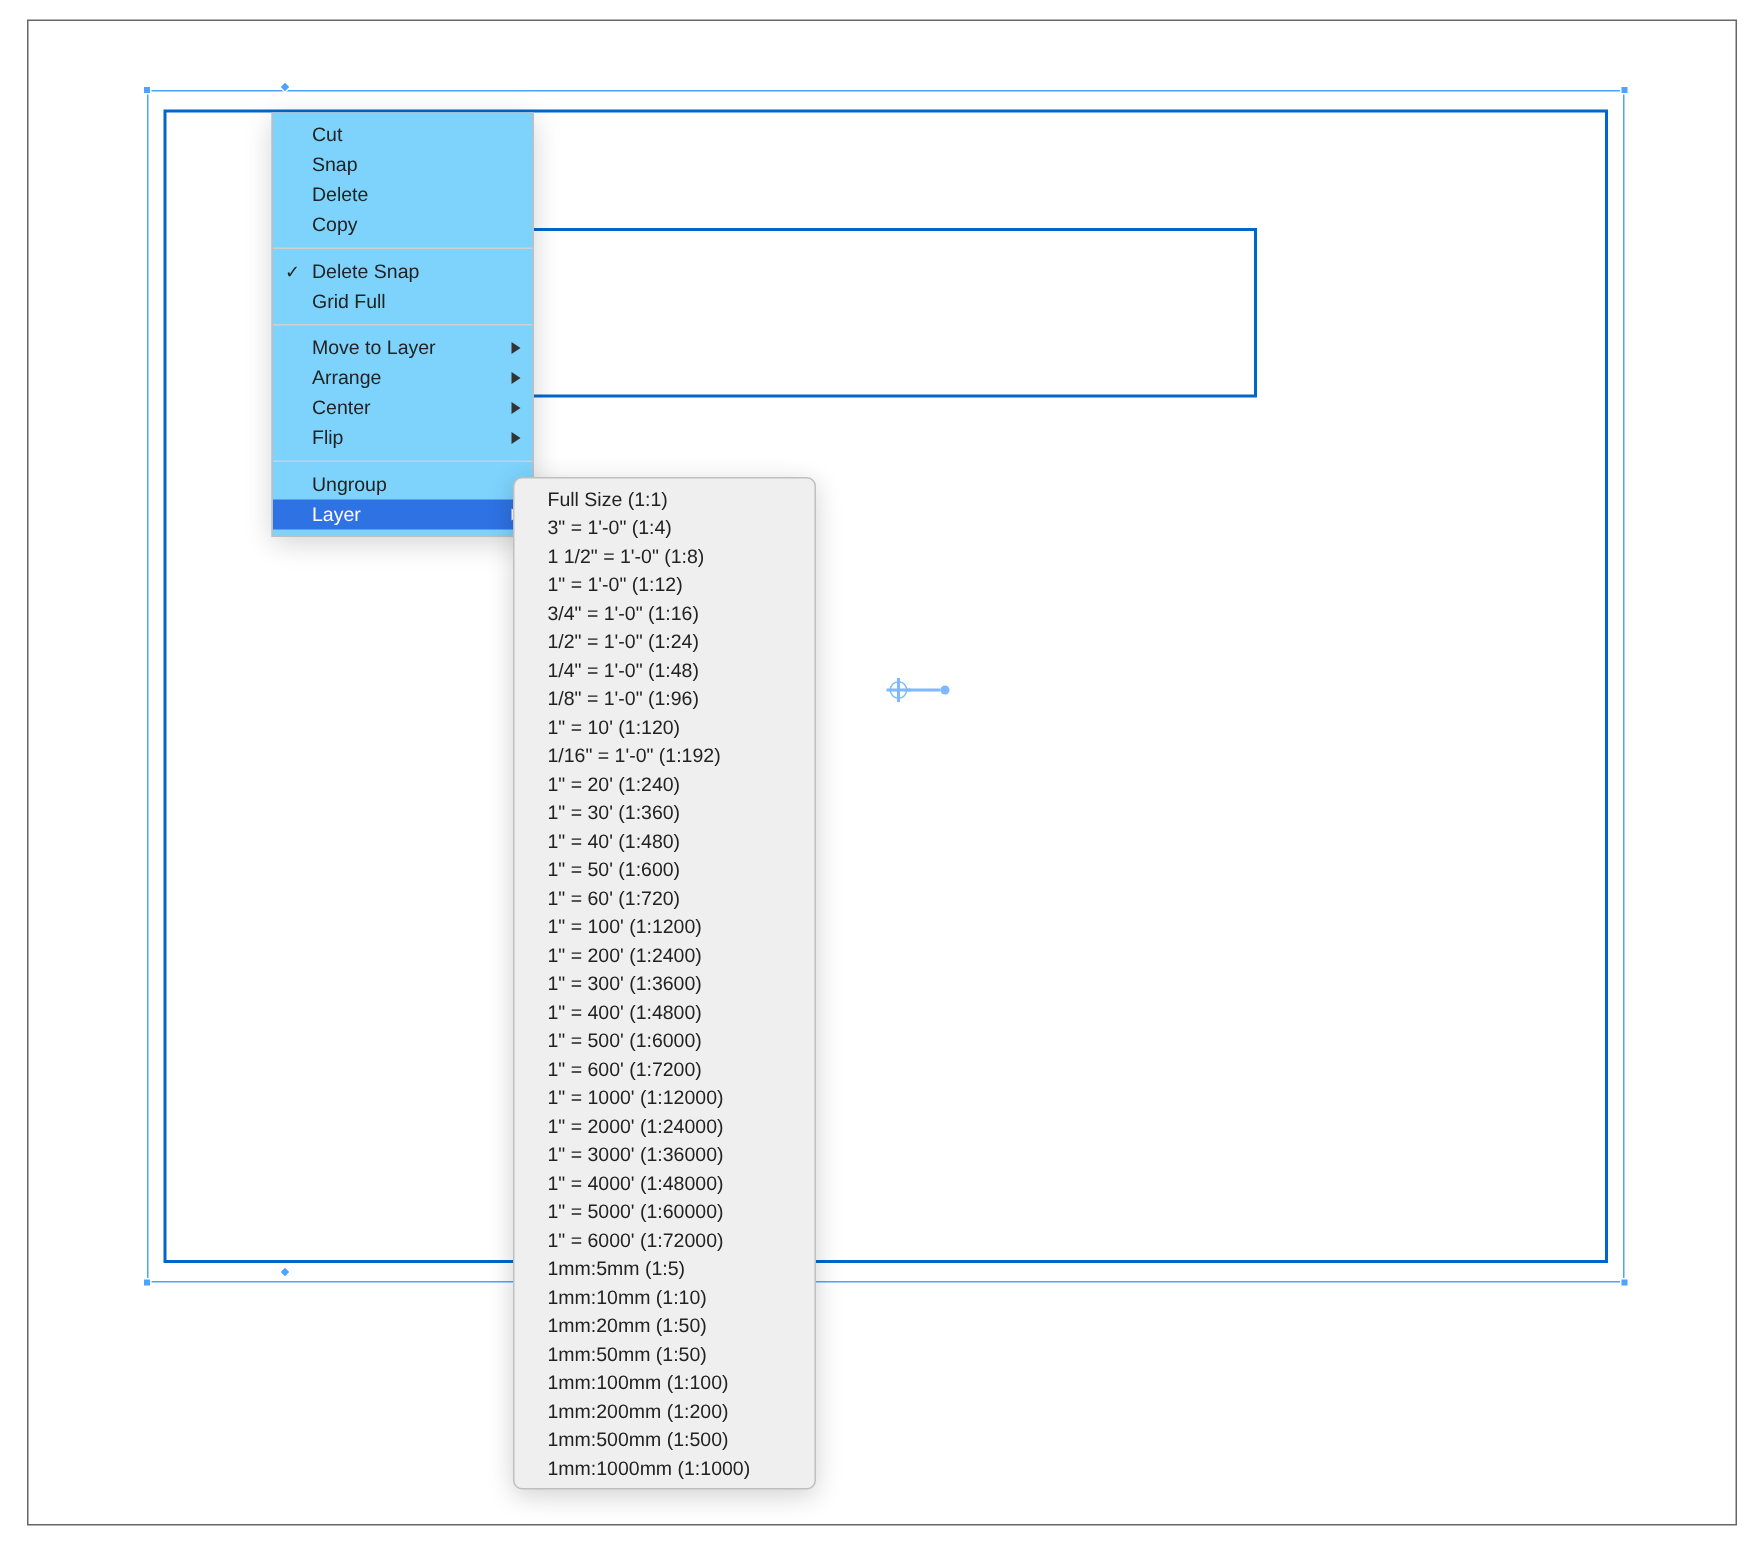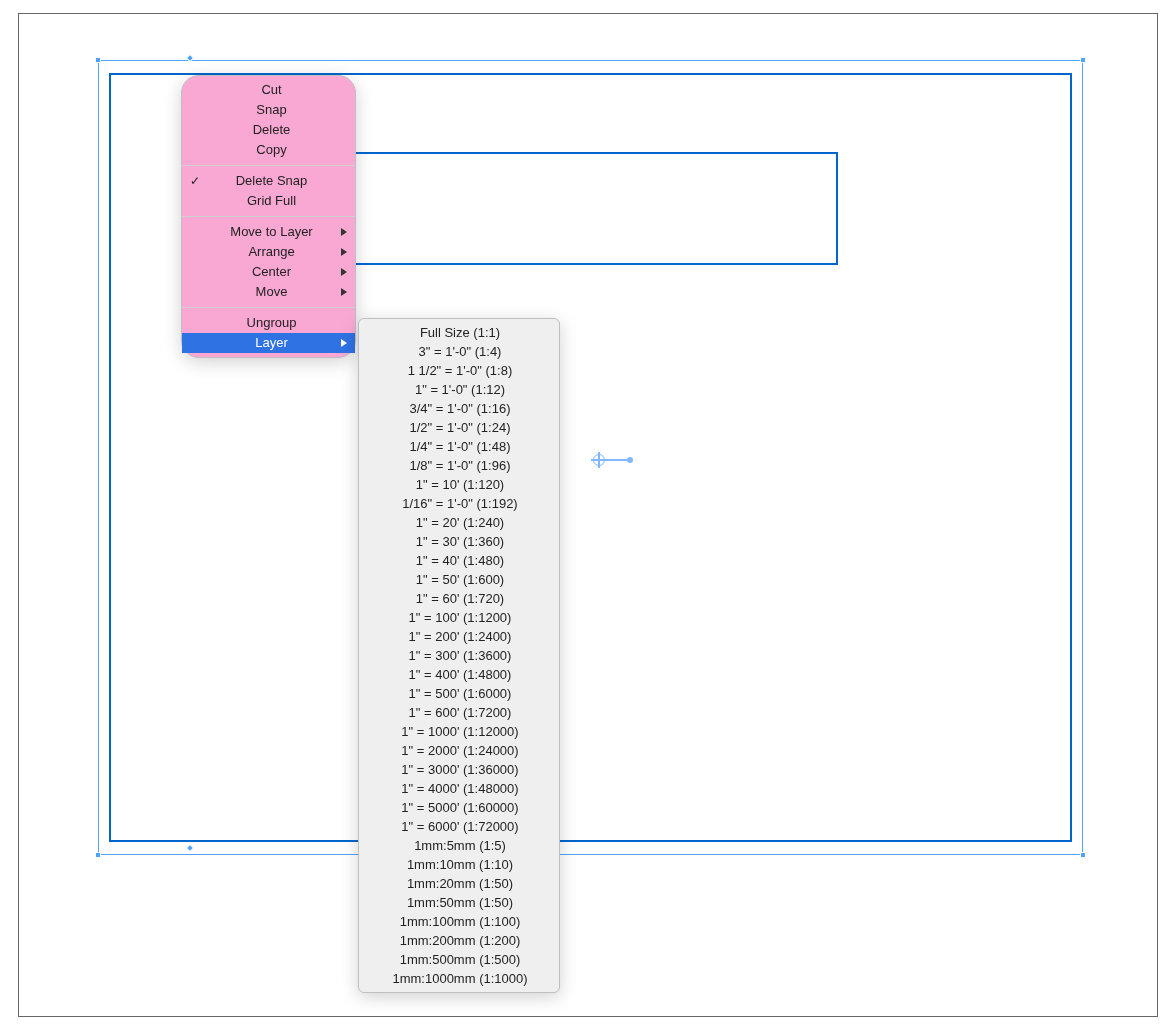--- a/index.html
+++ b/index.html
@@ -63,26 +63,25 @@
   .compass .line {
     position: absolute; left:12px; top:5px; width:22px; height:2px; background:#7fb8ff;
   }
   .compass .dot {
     position: absolute; left:34px; top:3px; width:6px; height:6px; background:#7fb8ff; border-radius:50%;
   }
 
   
   .menu {
     position: absolute;
-    background: #f9a8d4;
+    background: #7dd3fc;
     border: 1px solid #bfbfbf;
-    border-radius: 18px;
+    border-radius: 0;
     box-shadow: 0 4px 18px rgba(0,0,0,0.18);
     padding: 4px 0;
-    text-align: center;
   }
   .menu .item {
     padding: 1px 20px 1px 26px;
     line-height: 18px;
     white-space: nowrap;
     position: relative;
     cursor: default;
   }
   .menu .item.selected {
     background: #2f72e4;
@@ -158,27 +157,27 @@
   <div class="item">Snap</div>
   <div class="item">Delete</div>
   <div class="item">Copy</div>
   <div class="sep"></div>
   <div class="item check">Delete Snap</div>
   <div class="item">Grid Full</div>
   <div class="sep"></div>
   <div class="item arrow">Move to Layer</div>
   <div class="item arrow">Arrange</div>
   <div class="item arrow">Center</div>
-  <div class="item arrow">Move</div>
+  <div class="item arrow">Flip</div>
   <div class="sep"></div>
   <div class="item">Ungroup</div>
   <div class="item arrow selected">Layer</div>
 </div>
 
-<div class="submenu" id="scale-submenu" style="left:358px; top:318px; width:202px;text-align:center;">
+<div class="submenu" id="scale-submenu" style="left:342px; top:318px; width:202px;">
 <div class="sitem">Full Size (1:1)</div>
     <div class="sitem">3" = 1'-0" (1:4)</div>
     <div class="sitem">1 1/2" = 1'-0" (1:8)</div>
     <div class="sitem">1" = 1'-0" (1:12)</div>
     <div class="sitem">3/4" = 1'-0" (1:16)</div>
     <div class="sitem">1/2" = 1'-0" (1:24)</div>
     <div class="sitem">1/4" = 1'-0" (1:48)</div>
     <div class="sitem">1/8" = 1'-0" (1:96)</div>
     <div class="sitem">1" = 10' (1:120)</div>
     <div class="sitem">1/16" = 1'-0" (1:192)</div>

